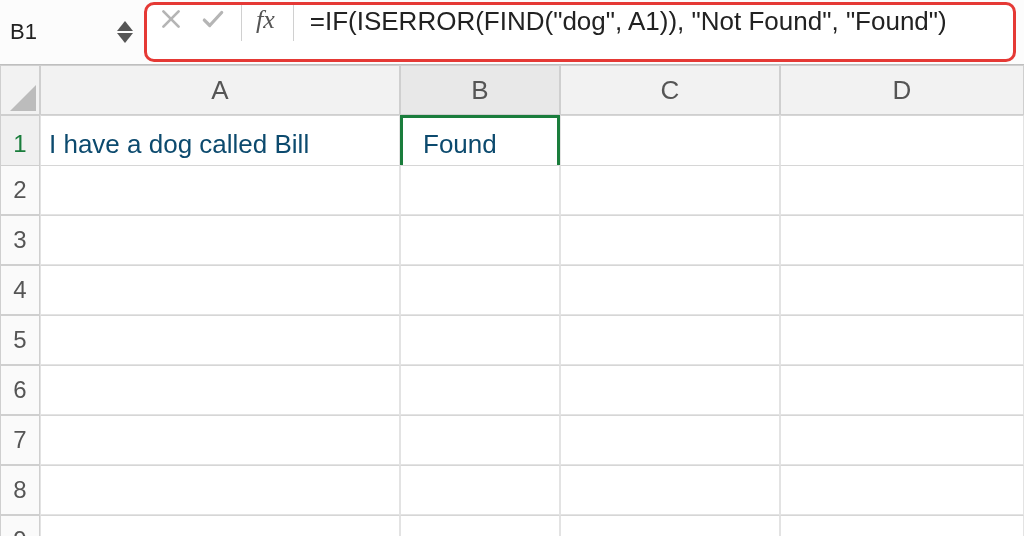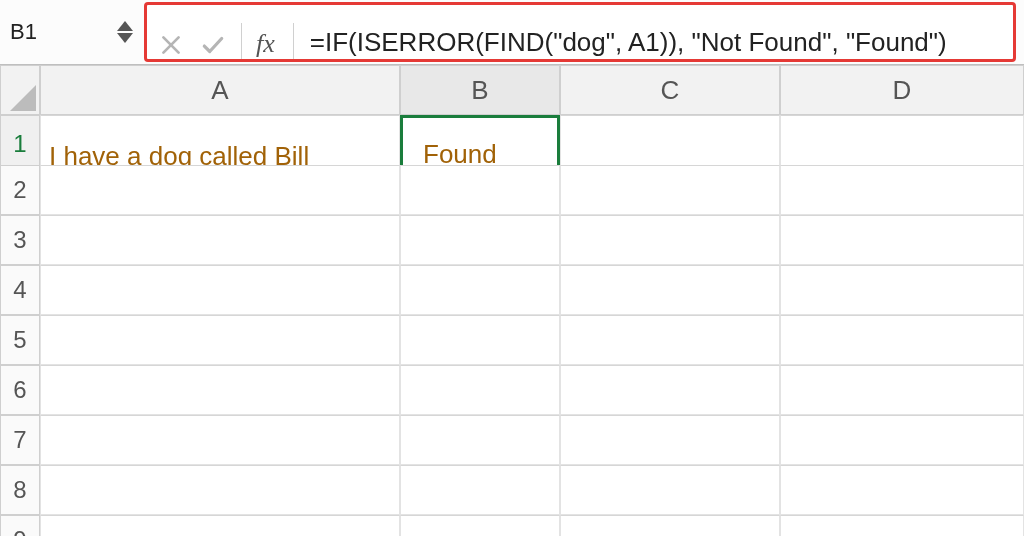--- a/index.html
+++ b/index.html
@@ -44,23 +44,23 @@
     border-left: 8px solid transparent;
     border-right: 8px solid transparent;
     cursor: pointer;
   }
   .stepper .up { border-bottom: 10px solid #555; }
   .stepper .down { border-top: 10px solid #555; }
 
   .formula-tools {
     flex: 1;
     display: flex;
-    align-items: flex-end;
+    align-items: flex-start;
     border: 3px solid #e53935;
-    border-radius: 4px;
+    border-radius: 10px;
     margin: 2px 8px 2px 4px;
     padding: 0 10px;
     background: #fff;
     gap: 14px;
   }
   .tool-icon {
     width: 28px; height: 28px;
     display: flex; align-items: center; justify-content: center;
     color: #b5b5b5;
   }
@@ -128,24 +128,24 @@
     justify-content: center;
     font-size: 24px;
     color: #555;
     cursor: pointer;
   }
   .row-hdr.active { color: #1a7d3c; font-weight: 500; }
   .cell {
     border: 1px solid #e3e3e3;
     border-top: 1px solid #d6d6d6;
     display: flex;
-    align-items: flex-end;
+    align-items: center;
     padding: 0 8px;
     font-size: 26px;
-    color: #a16207;
+    color: #0c4a6e;
     background: #fff;
     position: relative;
     cursor: cell;
   } 
 
   
   .selected {
     border: 3px solid #1a7d3c !important;
     padding-left: 20px;
   }

